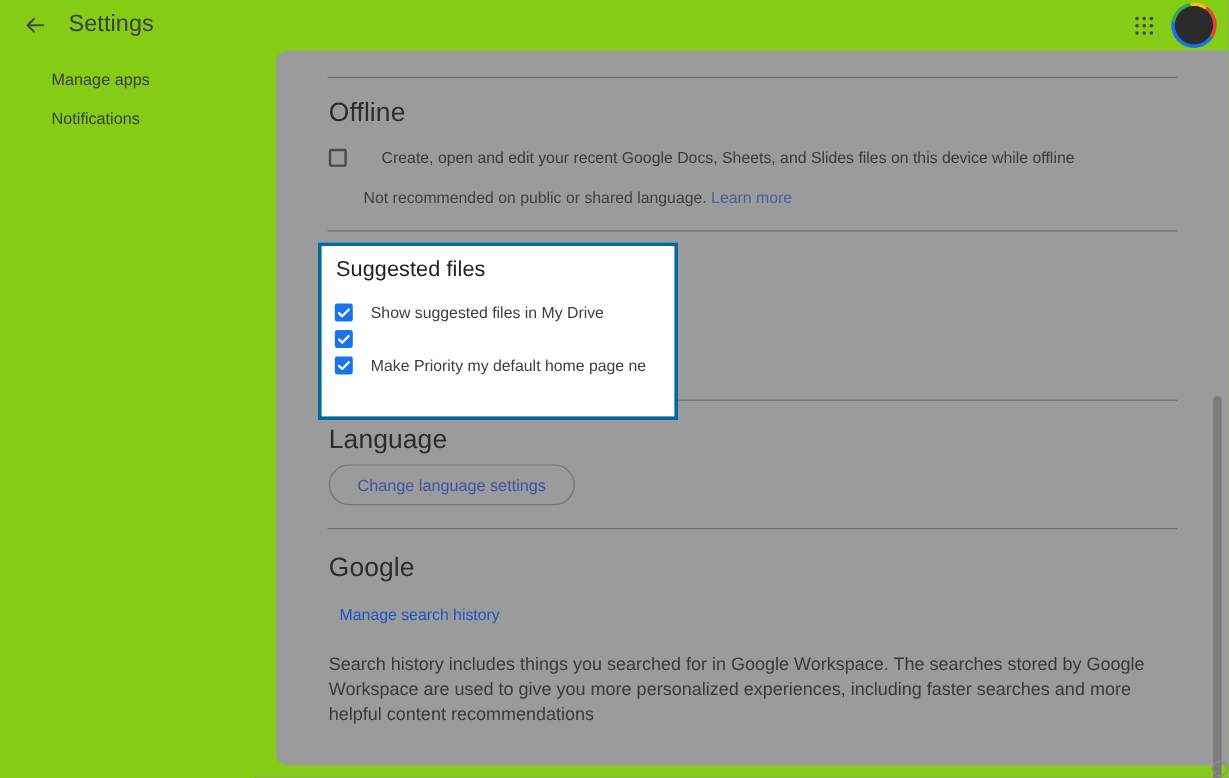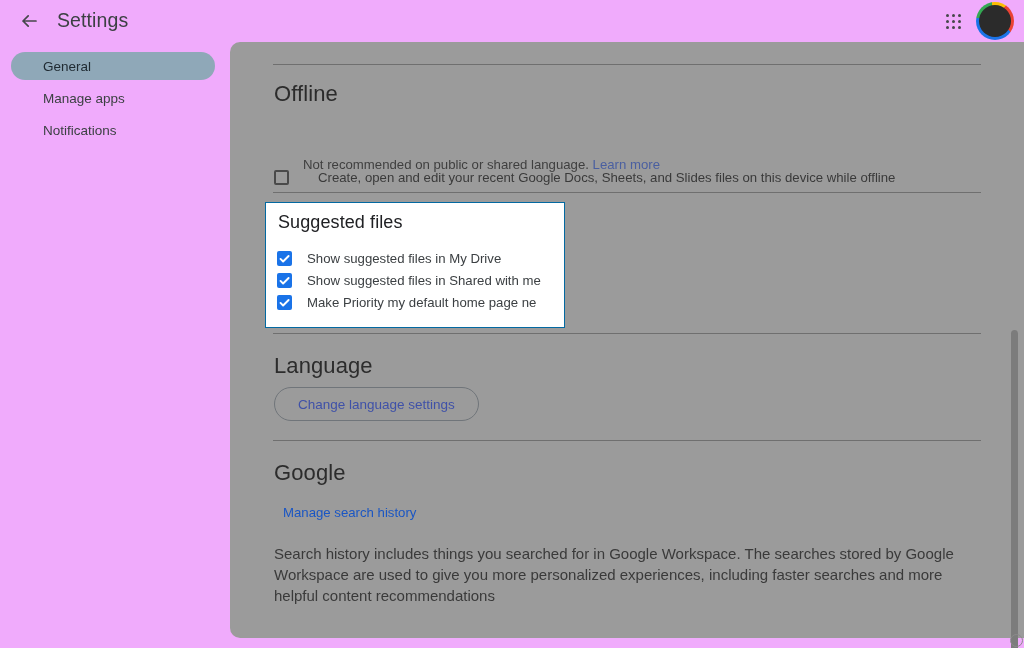--- a/index.html
+++ b/index.html
@@ -12,21 +12,21 @@
     overflow: hidden;
     background: #949494;
     font-family: "Liberation Sans", sans-serif;
     -webkit-font-smoothing: antialiased;
   }
 
   #app {
     position: relative;
     width: 1024px;
     height: 648px;
-    background: #f0abfc;
+    background: #84cc16;
   }
 
   
   .topbar {
     position: absolute;
     left: 0; top: 0;
     width: 1024px;
     height: 42px;
     display: flex;
     align-items: center;
@@ -172,21 +172,20 @@
     font-size: 22px;
     color: #2c2c2c;
     letter-spacing: .1px;
     white-space: nowrap;
   }
 
   .row {
     position: absolute;
     display: flex;
     align-items: flex-start;
-    margin-top: 46px;
   }
 
   .cb-empty {
     width: 15px;
     height: 15px;
     border: 2px solid #4a4a4a;
     border-radius: 2px;
     box-sizing: border-box;
     cursor: pointer;
     flex: 0 0 auto;
@@ -258,23 +257,23 @@
     line-height: 21px;
     color: #3a3a3a;
   }
 
   
   .callout {
     position: absolute;
     left: 265px;
     top: 202px;
     width: 300px;
-    height: 126px;
+    height: 148px;
     background: #ffffff;
-    border: 1px solid #0369a1;
+    border: 3px solid #0369a1;
     box-sizing: border-box;
     overflow: hidden;
   }
   .callout-title {
     position: absolute;
     left: 12px;
     top: 9px;
     font-size: 18px;
     color: #202124;
     letter-spacing: .1px;
@@ -357,23 +356,20 @@
         </span>
       </div>
       <div class="avatar-wrap">
         <span class="avatar-ring"></span>
         <span class="avatar-inner"></span>
       </div>
     </div>
   </div>
 
   <div class="sidebar">
-    <div class="nav-item active">
-      <span>General</span>
-    </div>
     <div class="nav-item">
       <span>Manage apps</span>
     </div>
     <div class="nav-item">
       <span>Notifications</span>
     </div>
   </div>
 
   <div class="panel">
     <div class="panel-inner">
@@ -420,21 +416,20 @@
     </div>
     <div class="callout-label" style="top:48px;">Show suggested files in My Drive</div>
 
     <div class="callout-row" style="top:70px;">
       <span class="cb-checked">
         <svg width="13" height="13" viewBox="0 0 13 13">
             <path d="M2.5 6.9l2.6 2.6L10.6 4" fill="none" stroke="#ffffff" stroke-width="1.9" stroke-linecap="round" stroke-linejoin="round"></path>
           </svg>
       </span>
     </div>
-    <div class="callout-label" style="top:70px;">Show suggested files in Shared with me</div>
 
     <div class="callout-row" style="top:92px;">
       <span class="cb-checked">
         <svg width="13" height="13" viewBox="0 0 13 13">
             <path d="M2.5 6.9l2.6 2.6L10.6 4" fill="none" stroke="#ffffff" stroke-width="1.9" stroke-linecap="round" stroke-linejoin="round"></path>
           </svg>
       </span>
     </div>
     <div class="callout-label" style="top:92px;">Make Priority my default home page  ne</div>
   </div>

